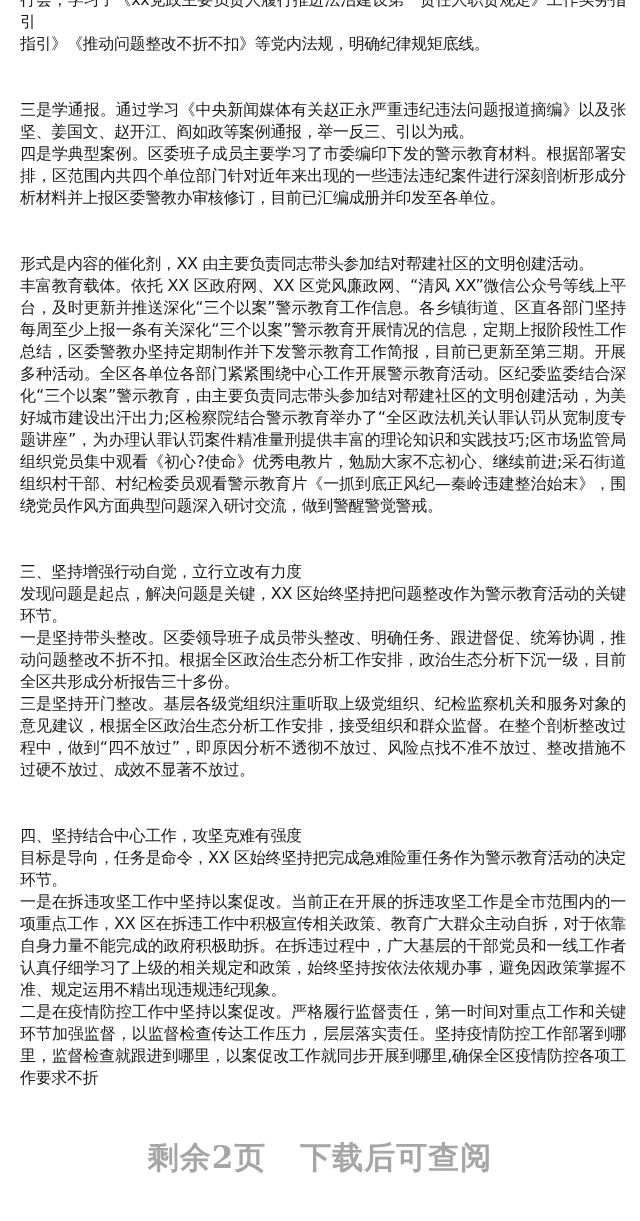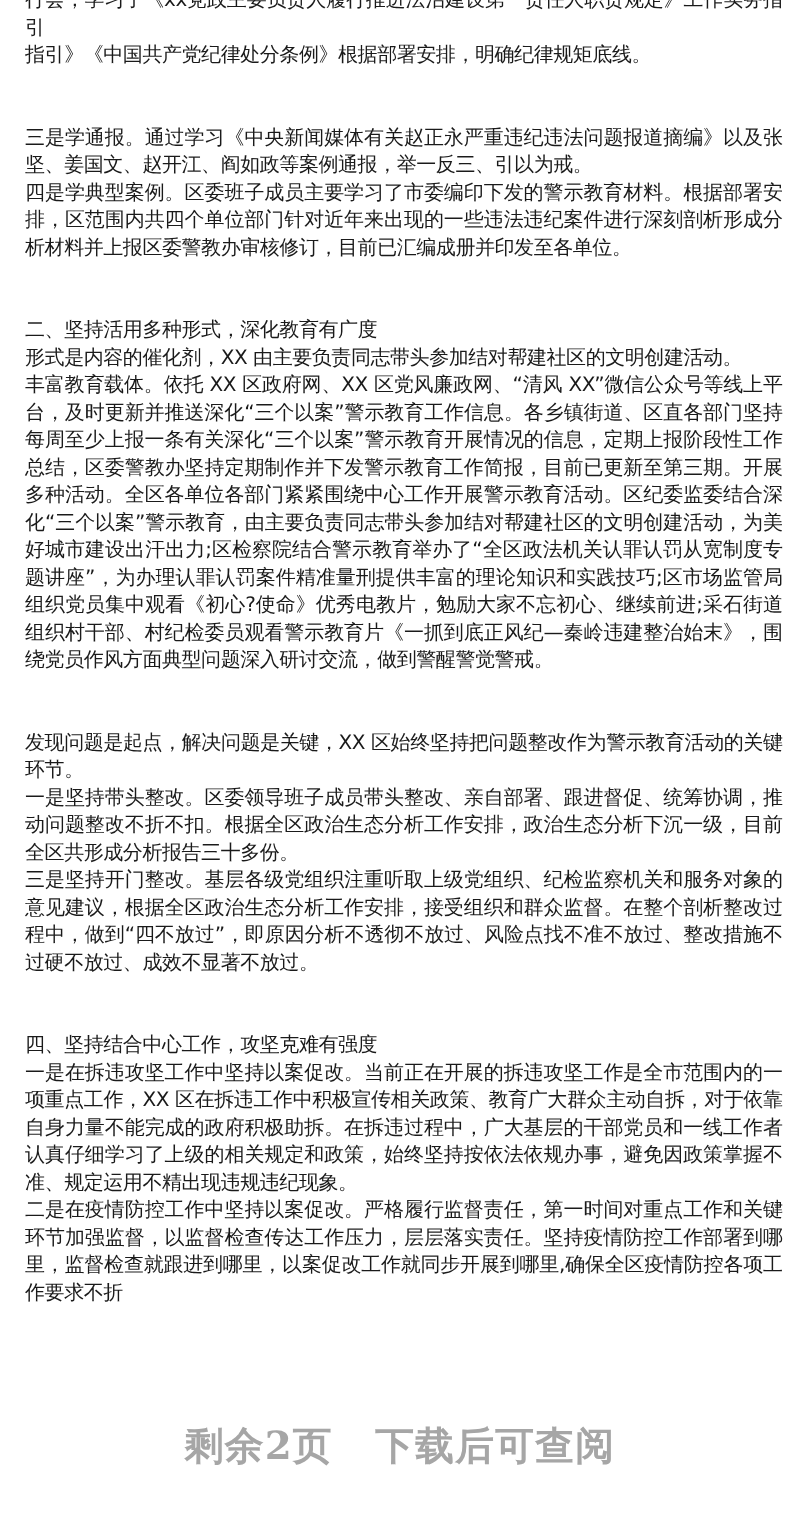--- a/index.html
+++ b/index.html
@@ -46,41 +46,42 @@
     letter-spacing: 1px;
   }
   .paywall span { display: inline-block; }
   .paywall .sep { width: 34px; }
 </style>
 </head>
 <body>
 
 <div class="doc">
   <p>行会，学习了《xx党政主要负责人履行推进法治建设第一责任人职责规定》工作实务指引</p>
-  <p>指引》《中国共产党纪律处分条例》根据部署安排，明确纪律规矩底线。</p>
+  <p>指引》《推动问题整改不折不扣》等党内法规，明确纪律规矩底线。</p>
 
   <div class="gap"></div>
 
   <p>三是学通报。通过学习《中央新闻媒体有关赵正永严重违纪违法问题报道摘编》以及张坚、姜国文、赵开江、阎如政等案例通报，举一反三、引以为戒。</p>
   <p>四是学典型案例。区委班子成员主要学习了市委编印下发的警示教育材料。根据部署安排，区范围内共四个单位部门针对近年来出现的一些违法违纪案件进行深刻剖析形成分析材料并上报区委警教办审核修订，目前已汇编成册并印发至各单位。</p>
 
   <div class="gap"></div>
 
-  <p class="heading">二、坚持活用多种形式，深化教育有广度</p>
   <p>形式是内容的催化剂，XX 由主要负责同志带头参加结对帮建社区的文明创建活动。</p>
   <p>丰富教育载体。依托 XX 区政府网、XX 区党风廉政网、“清风 XX”微信公众号等线上平台，及时更新并推送深化“三个以案”警示教育工作信息。各乡镇街道、区直各部门坚持每周至少上报一条有关深化“三个以案”警示教育开展情况的信息，定期上报阶段性工作总结，区委警教办坚持定期制作并下发警示教育工作简报，目前已更新至第三期。开展多种活动。全区各单位各部门紧紧围绕中心工作开展警示教育活动。区纪委监委结合深化“三个以案”警示教育，由主要负责同志带头参加结对帮建社区的文明创建活动，为美好城市建设出汗出力;区检察院结合警示教育举办了“全区政法机关认罪认罚从宽制度专题讲座”，为办理认罪认罚案件精准量刑提供丰富的理论知识和实践技巧;区市场监管局组织党员集中观看《初心?使命》优秀电教片，勉励大家不忘初心、继续前进;采石街道组织村干部、村纪检委员观看警示教育片《一抓到底正风纪—秦岭违建整治始末》，围绕党员作风方面典型问题深入研讨交流，做到警醒警觉警戒。</p>
 
   <div class="gap"></div>
 
+  <p class="heading">三、坚持增强行动自觉，立行立改有力度</p>
   <p>发现问题是起点，解决问题是关键，XX 区始终坚持把问题整改作为警示教育活动的关键环节。</p>
-  <p>一是坚持带头整改。区委领导班子成员带头整改、亲自部署、跟进督促、统筹协调，推动问题整改不折不扣。根据全区政治生态分析工作安排，政治生态分析下沉一级，目前全区共形成分析报告三十多份。</p>
+  <p>一是坚持带头整改。区委领导班子成员带头整改、明确任务、跟进督促、统筹协调，推动问题整改不折不扣。根据全区政治生态分析工作安排，政治生态分析下沉一级，目前全区共形成分析报告三十多份。</p>
   <p>三是坚持开门整改。基层各级党组织注重听取上级党组织、纪检监察机关和服务对象的意见建议，根据全区政治生态分析工作安排，接受组织和群众监督。在整个剖析整改过程中，做到“四不放过”，即原因分析不透彻不放过、风险点找不准不放过、整改措施不过硬不放过、成效不显著不放过。</p>
 
   <div class="gap"></div>
 
   <p class="heading">四、坚持结合中心工作，攻坚克难有强度</p>
+  <p>目标是导向，任务是命令，XX 区始终坚持把完成急难险重任务作为警示教育活动的决定环节。</p>
   <p>一是在拆违攻坚工作中坚持以案促改。当前正在开展的拆违攻坚工作是全市范围内的一项重点工作，XX 区在拆违工作中积极宣传相关政策、教育广大群众主动自拆，对于依靠自身力量不能完成的政府积极助拆。在拆违过程中，广大基层的干部党员和一线工作者认真仔细学习了上级的相关规定和政策，始终坚持按依法依规办事，避免因政策掌握不准、规定运用不精出现违规违纪现象。</p>
   <p>二是在疫情防控工作中坚持以案促改。严格履行监督责任，第一时间对重点工作和关键环节加强监督，以监督检查传达工作压力，层层落实责任。坚持疫情防控工作部署到哪里，监督检查就跟进到哪里，以案促改工作就同步开展到哪里,确保全区疫情防控各项工作要求不折</p>
 </div>
 
 <div class="paywall">
   <span>剩余2页</span><span class="sep"></span><span>下载后可查阅</span>
 </div>
 
 </body></html>

